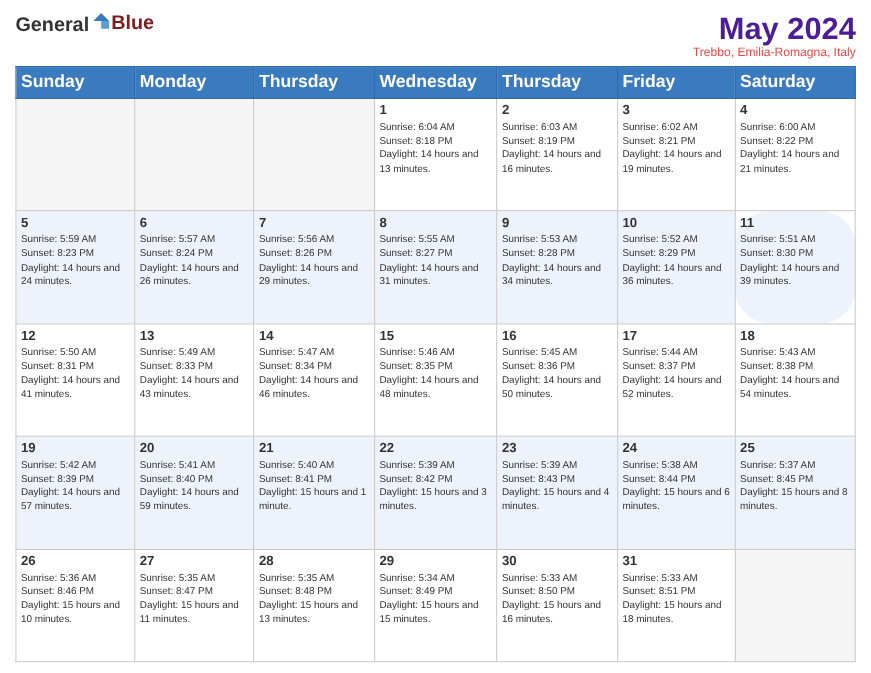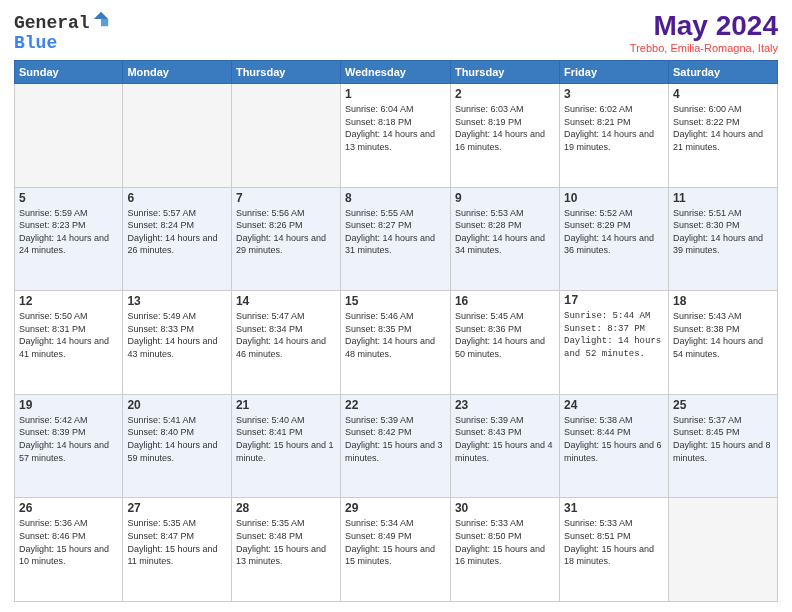--- a/index.html
+++ b/index.html
@@ -18,37 +18,35 @@
       flex-direction: column;
     }
     .header {
       display: flex;
       justify-content: space-between;
       align-items: flex-start;
       margin-bottom: 6px;
     }
     .logo {
       display: flex;
-      flex-direction: column;
       align-items: flex-start;
-      font-family: Liberation Mono, monospace;
     }
     .logo-text {
       display: flex;
       align-items: baseline;
     }
     .logo-general {
       font-size: 18px;
       font-weight: bold;
       color: #333;
     }
     .logo-blue {
       font-size: 18px;
       font-weight: bold;
-      color: #3b82f6;
+      color: #7f1d1d;
     }
     .logo-icon {
       width: 18px;
       height: 18px;
       display: inline-block;
       margin-left: 2px;
       vertical-align: middle;
     }
     .title-block {
       text-align: right;
@@ -63,21 +61,21 @@
       color: #ef4444;
     }
     .calendar {
       width: 100%;
       border-collapse: collapse;
       flex: 1;
     }
     .calendar th {
       background-color: #3a7abf;
       color: white;
-      font-size: 11px;
+      font-size: 16px;
       font-weight: bold;
       padding: 5px 4px;
       text-align: left;
       border: 1px solid #2d6aaf;
     }
     .calendar td {
       border: 1px solid #ccc;
       vertical-align: top;
       padding: 3px 4px;
       width: 113px;
@@ -180,21 +178,21 @@
             <div class="day-info">Sunrise: 5:55 AM<br>Sunset: 8:27 PM<br>Daylight: 14 hours and 31 minutes.</div>
           </td>
           <td style="background: rgb(238, 243, 251);">
             <div class="day-number">9</div>
             <div class="day-info">Sunrise: 5:53 AM<br>Sunset: 8:28 PM<br>Daylight: 14 hours and 34 minutes.</div>
           </td>
           <td style="background: rgb(238, 243, 251);">
             <div class="day-number">10</div>
             <div class="day-info">Sunrise: 5:52 AM<br>Sunset: 8:29 PM<br>Daylight: 14 hours and 36 minutes.</div>
           </td>
-          <td style="background: rgb(238, 243, 251);">
+          <td style="background: rgb(238, 243, 251); border-radius: 32px;">
             <div class="day-number">11</div>
             <div class="day-info">Sunrise: 5:51 AM<br>Sunset: 8:30 PM<br>Daylight: 14 hours and 39 minutes.</div>
           </td>
         </tr>
         <tr>
           <td style="background: rgb(255, 255, 255);">
             <div class="day-number">12</div>
             <div class="day-info">Sunrise: 5:50 AM<br>Sunset: 8:31 PM<br>Daylight: 14 hours and 41 minutes.</div>
           </td>
           <td style="background: rgb(255, 255, 255);">
@@ -206,21 +204,21 @@
             <div class="day-info">Sunrise: 5:47 AM<br>Sunset: 8:34 PM<br>Daylight: 14 hours and 46 minutes.</div>
           </td>
           <td style="background: rgb(255, 255, 255);">
             <div class="day-number">15</div>
             <div class="day-info">Sunrise: 5:46 AM<br>Sunset: 8:35 PM<br>Daylight: 14 hours and 48 minutes.</div>
           </td>
           <td style="background: rgb(255, 255, 255); margin-left: 40px;">
             <div class="day-number">16</div>
             <div class="day-info">Sunrise: 5:45 AM<br>Sunset: 8:36 PM<br>Daylight: 14 hours and 50 minutes.</div>
           </td>
-          <td style="background: rgb(255, 255, 255); font-family: Liberation Mono, monospace;">
+          <td style="background: rgb(255, 255, 255);">
             <div class="day-number">17</div>
             <div class="day-info">Sunrise: 5:44 AM<br>Sunset: 8:37 PM<br>Daylight: 14 hours and 52 minutes.</div>
           </td>
           <td style="background: rgb(255, 255, 255);">
             <div class="day-number">18</div>
             <div class="day-info">Sunrise: 5:43 AM<br>Sunset: 8:38 PM<br>Daylight: 14 hours and 54 minutes.</div>
           </td>
         </tr>
         <tr>
           <td style="background: rgb(238, 243, 251);">

